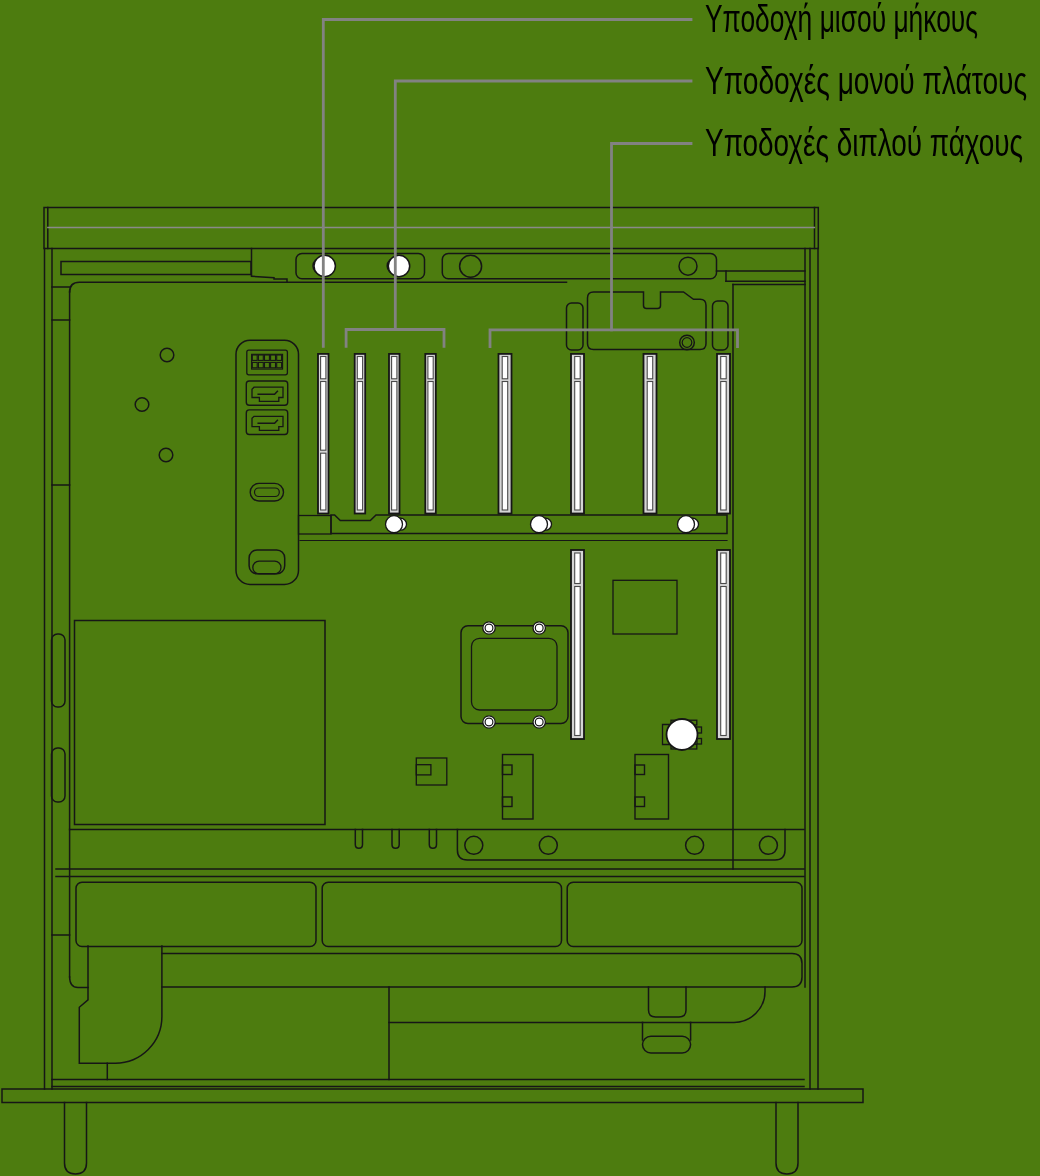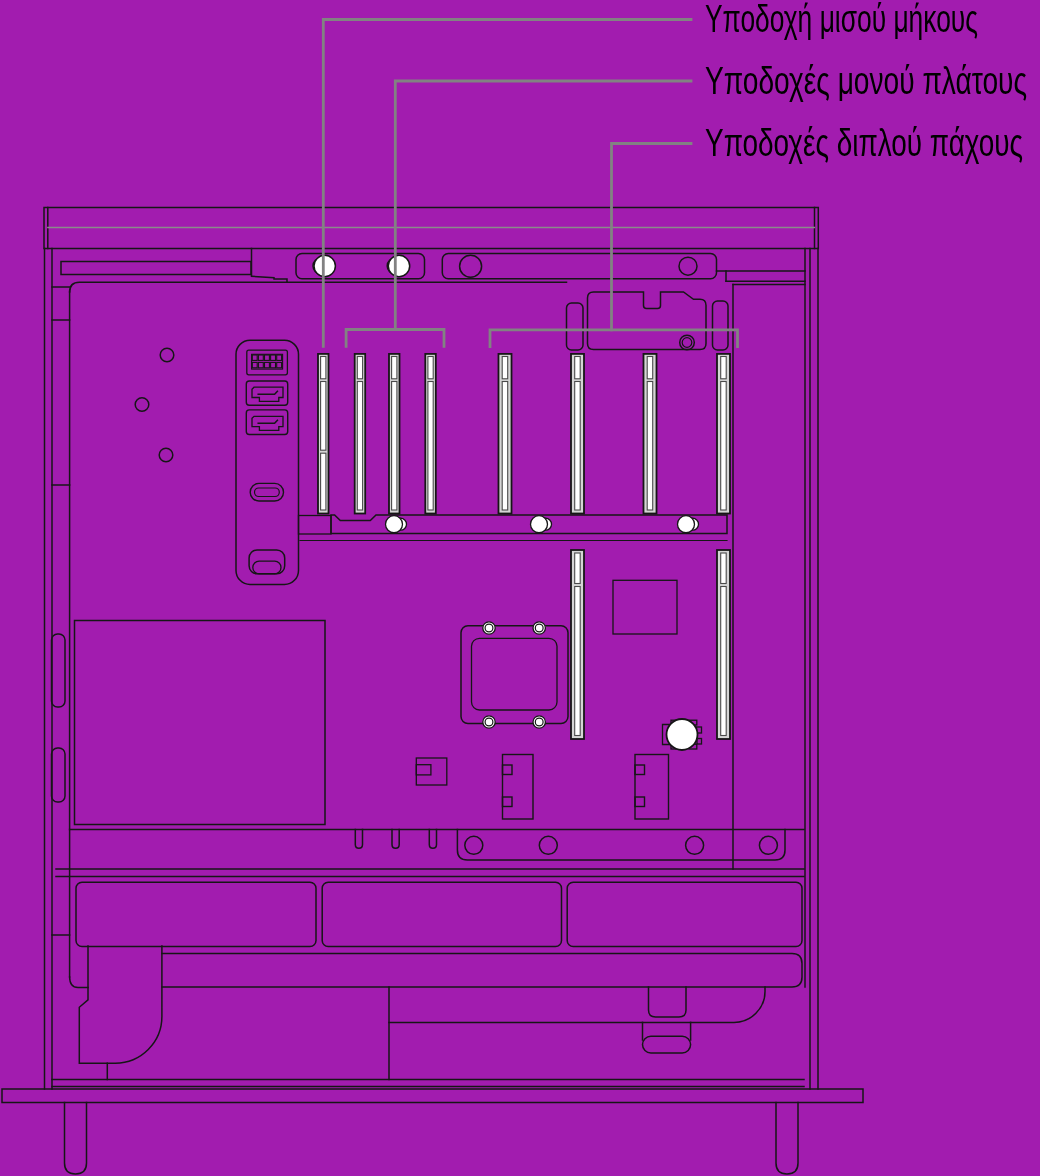--- a/index.html
+++ b/index.html
@@ -1,16 +1,16 @@
 <!DOCTYPE html>
 <html><head>
 <meta charset="utf-8">
 <style>
   html,body{margin:0;padding:0;background:#ffffff;}
-  .wrap{width:1040px;height:1176px;position:relative;overflow:hidden;background:#a21caf;}
+  .wrap{width:1040px;height:1176px;position:relative;overflow:hidden;background:#4d7c0f;}
   svg{display:block;}
   text{font-family:"Liberation Sans", sans-serif;fill:#000;}
 </style>
 </head>
 <body>
 <div class="wrap">
 <svg width="1040" height="1176" viewBox="0 0 1040 1176" fill="none" stroke-linecap="square">
 <g stroke="#161616" stroke-width="1.5" fill="none">
 
 <g>

